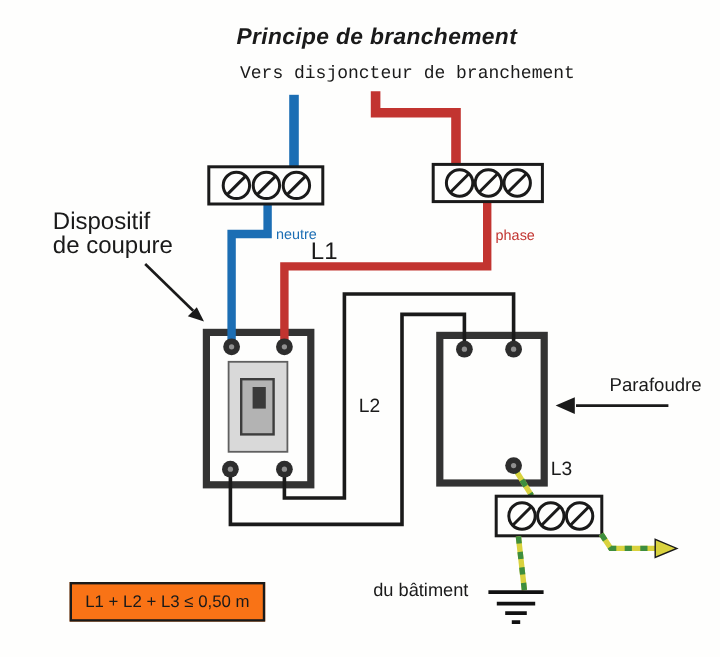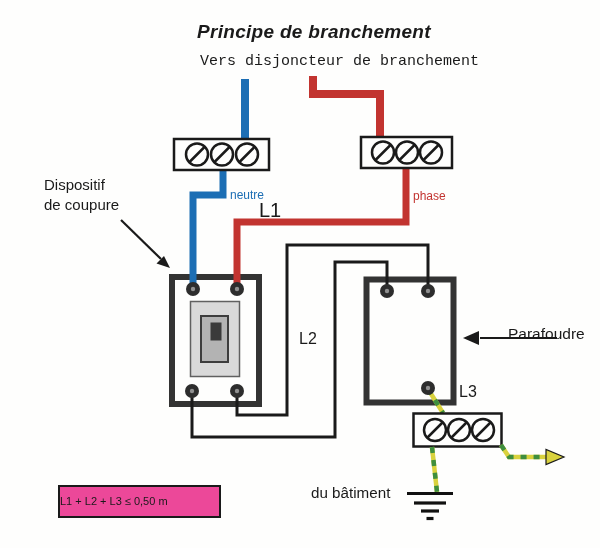--- a/index.html
+++ b/index.html
@@ -17,26 +17,26 @@
   }
   .canvas svg{position:absolute;left:0;top:0;}
   .lbl{position:absolute;white-space:nowrap;line-height:1.2;}
   .title{left:197px;top:21px;font-size:19px;font-weight:bold;font-style:italic;letter-spacing:.3px;}
   .subtitle{left:200px;top:53px;font-size:15px;font-family:Liberation Mono, monospace;}
   .neutre{left:230px;top:188px;font-size:12px;color:var(--neutral_wire);text-align:right;}
   .phase{left:413px;top:189px;font-size:12px;color:var(--phase_wire);text-align:right;}
   .l1{left:259px;top:198px;font-size:20px;}
   .l2{left:299px;top:329px;font-size:16px;}
   .l3{left:459px;top:382px;font-size:16px;}
-  .cutoff{left:44px;top:175px;font-size:15px;line-height:20px;}
-  .parafoudre{left:508px;top:313px;font-size:15.5px;margin-top:12px;}
+  .cutoff{left:44px;top:175px;font-size:20px;line-height:20px;}
+  .parafoudre{left:508px;top:313px;font-size:15.5px;}
   .earthlbl{left:311px;top:484px;font-size:15.2px;line-height:17.5px;}
   .formula{
     left:58px;top:485px;width:159px;height:29px;border:2px solid #1a1a1a;
-    font-size:11px;line-height:29px;text-align:left;background:#ec4899;
+    font-size:14px;line-height:29px;text-align:center;background:#f97316;
   }
   .lbl span{display:block;}
   
   .w-blue{stroke:var(--neutral_wire);stroke-width:8;fill:none;}
   .w-blue-mid{stroke:var(--neutral_wire);stroke-width:7;fill:none;}
   .w-red{stroke:var(--phase_wire);stroke-width:8;fill:none;}
   .w-red-mid{stroke:var(--phase_wire);stroke-width:7;fill:none;}
   .w-black{stroke:var(--wire_black);stroke-width:3;fill:none;}
   .w-yellow{stroke:var(--earth_yellow);stroke-width:4.5;fill:none;}
   .w-green-dash{stroke:var(--earth_green);stroke-width:4.5;fill:none;stroke-dasharray:6 7;}

